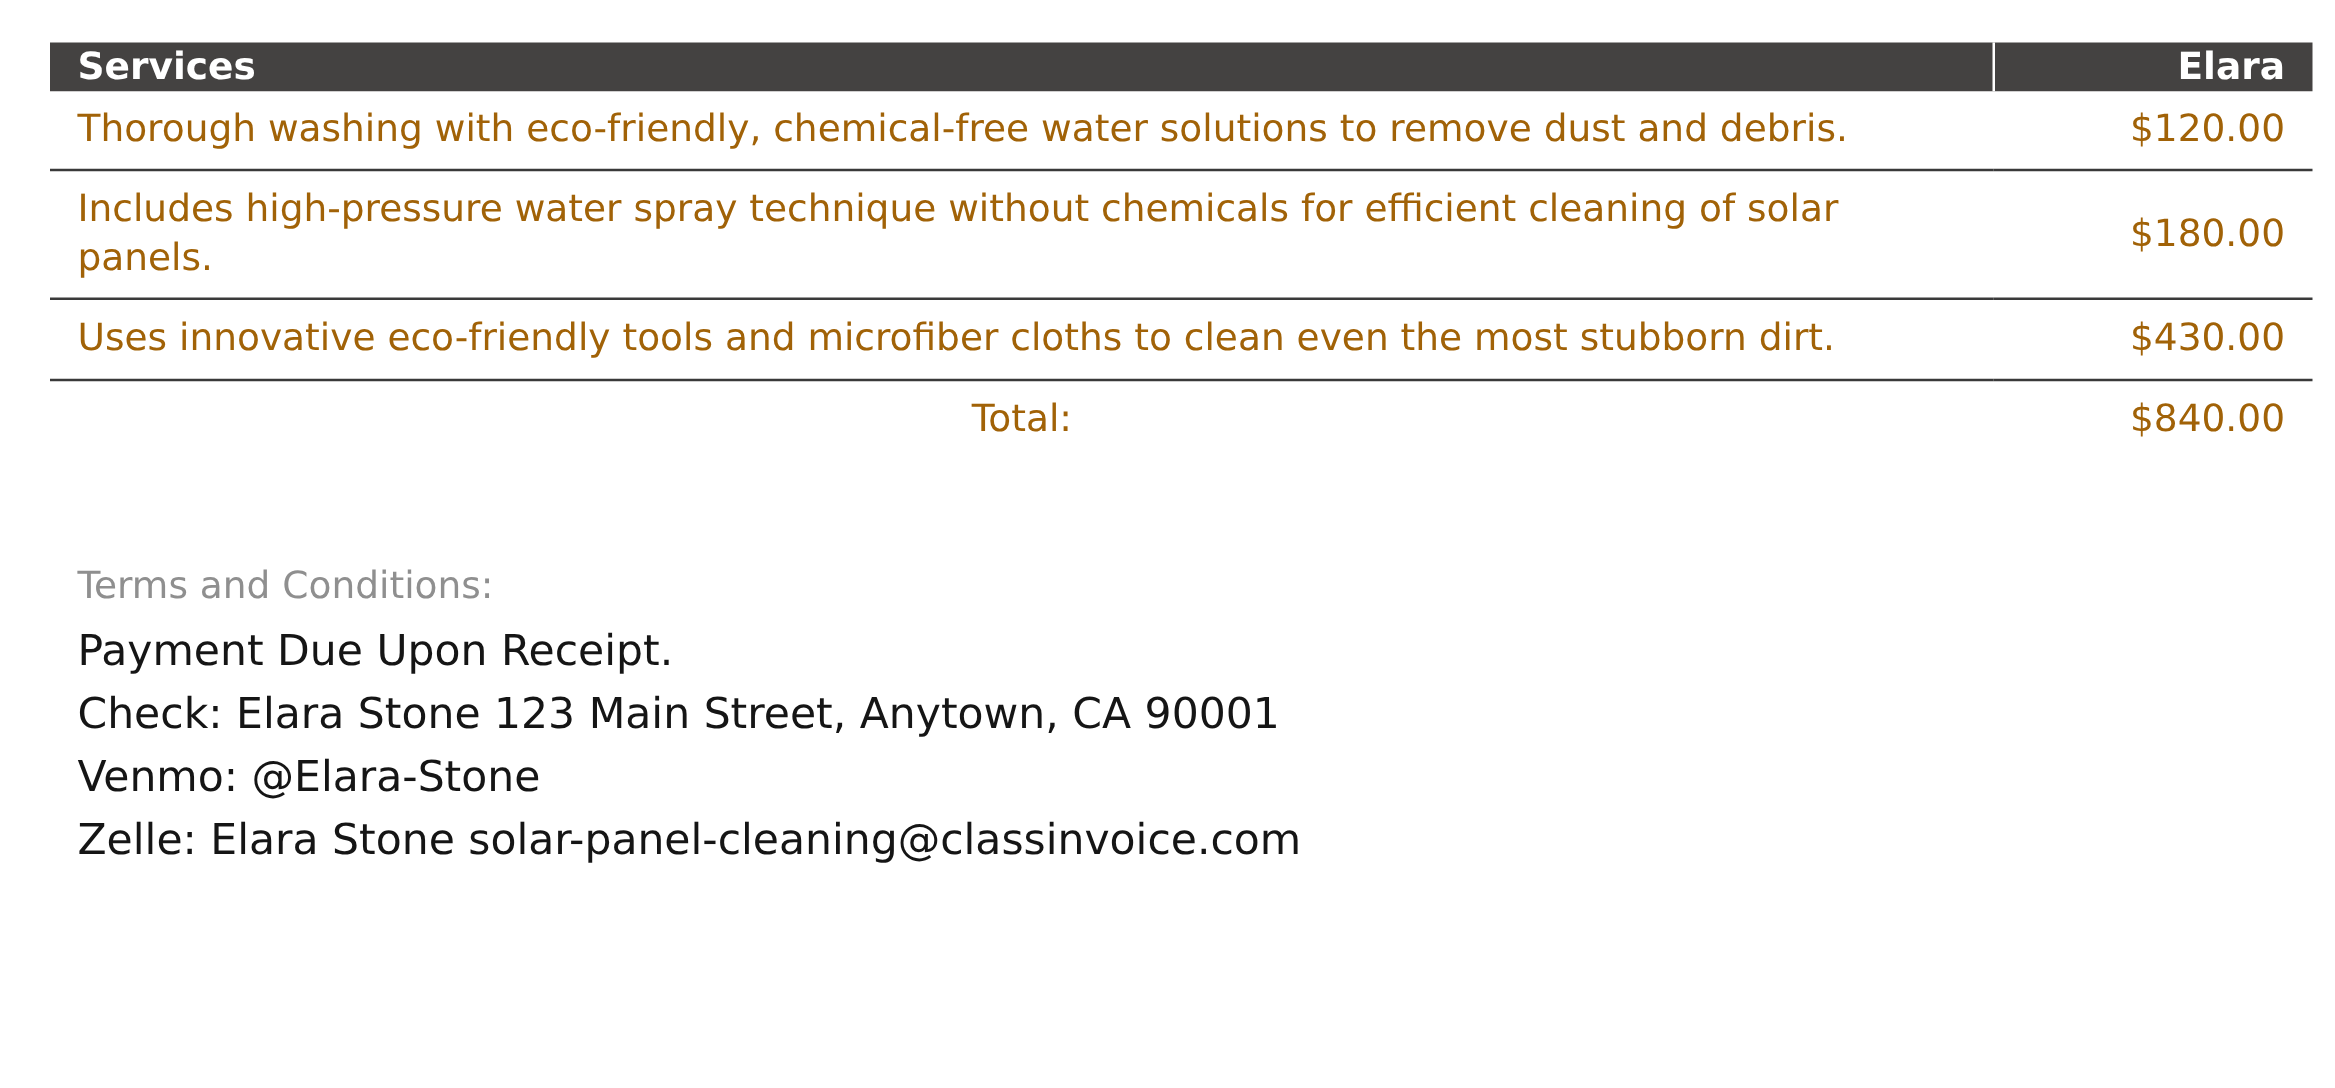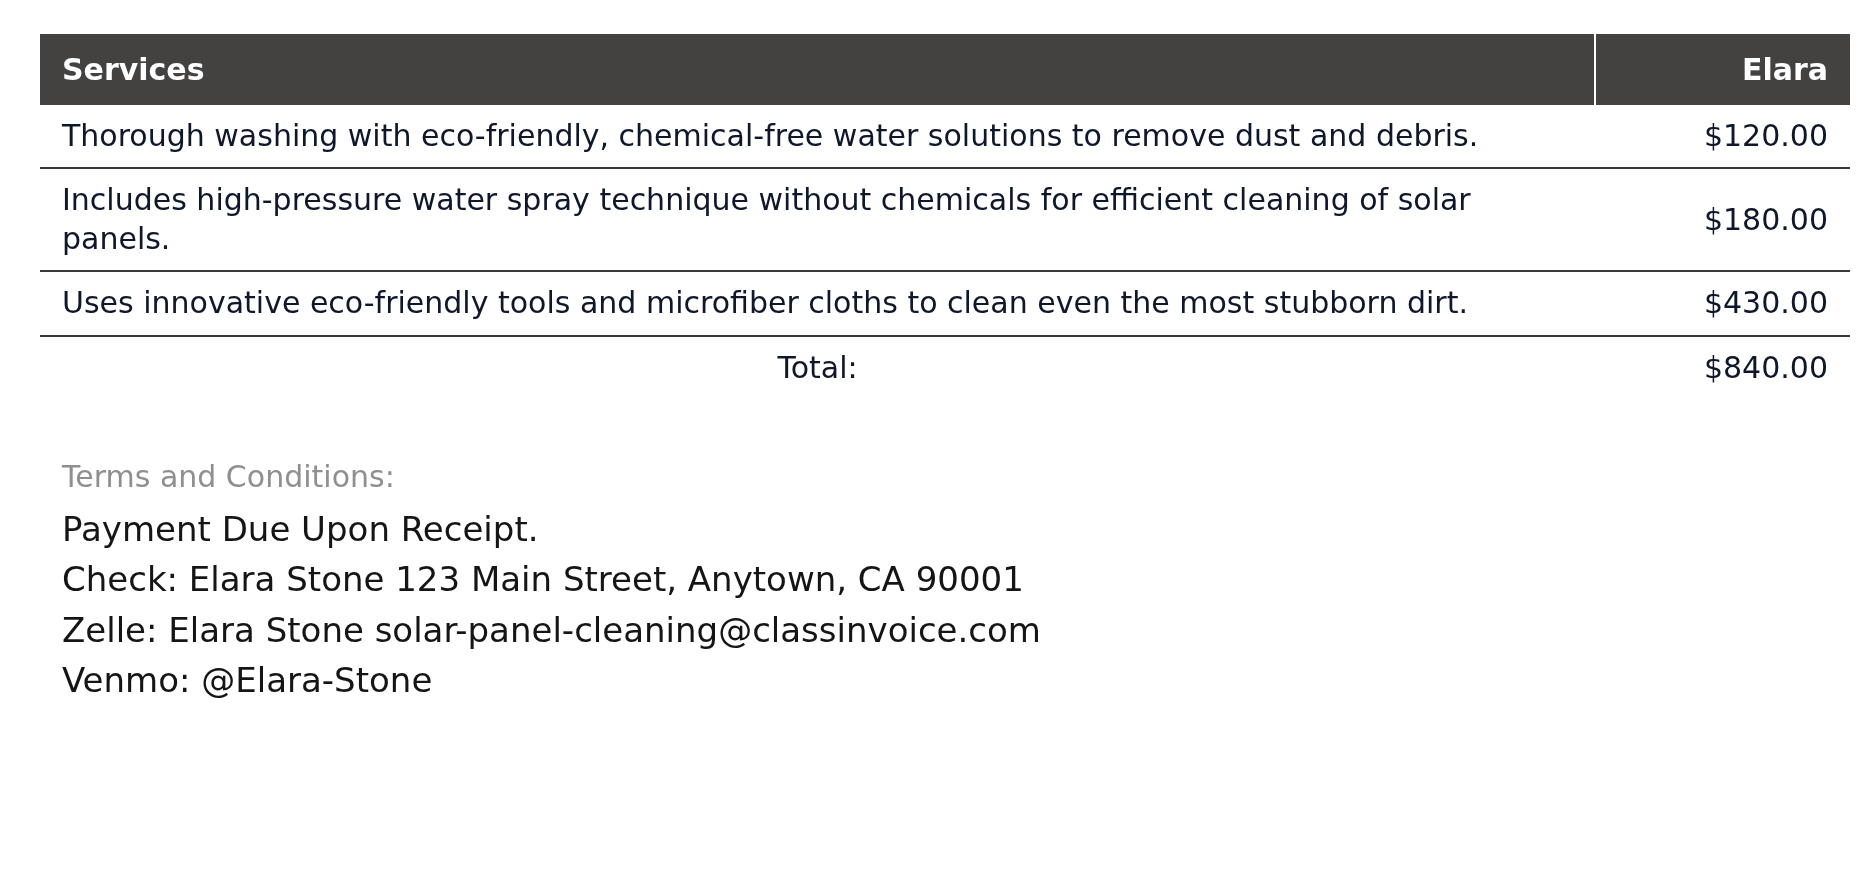--- a/index.html
+++ b/index.html
@@ -27,35 +27,35 @@
     width: 1810px;
     border-collapse: collapse;
     table-layout: fixed;
     margin: 0 auto;
   }
   .services-table thead th {
     background: #444241;
     color: #ffffff;
     font-size: 30px;
     font-weight: bold;
-    padding: 18px 22px;
+    padding: 2px 22px;
     vertical-align: middle;
   }
   .th-services {
     text-align: left;
     border-right: 2px solid #ffffff;
   }
   .th-price {
     text-align: right;
     width: 210px;
   }
   .services-table tbody td {
     font-size: 30px;
     font-weight: 400;
-    color: #0f172a;
+    color: #a16207;
     border-bottom: 2px solid #3a3a3a;
     padding: 12px 22px 12px 22px;
     line-height: 1.28;
     vertical-align: middle;
   }
   .td-desc {
     text-align: left;
   }
   .td-price {
     text-align: right;
@@ -67,21 +67,21 @@
     padding-bottom: 6px;
     font-weight: bold;
     font-size: 31px;
   }
   .total-label {
     text-align: center;
   }
 
   
   .terms {
-    margin: 60px 0 0 22px;
+    margin: 84px 0 0 22px;
   }
   .terms-title {
     font-size: 30px;
     color: #8f8f8f;
     margin-bottom: 10px;
   }
   .terms-line {
     font-size: 34px;
     color: #151515;
     line-height: 1.48;
@@ -117,17 +117,17 @@
         <td class="total-label">Total:</td>
         <td class="td-price">$840.00</td>
       </tr>
     </tbody>
   </table>
 
   <div class="terms">
     <div class="terms-title">Terms and Conditions:</div>
     <div class="terms-line">Payment Due Upon Receipt.</div>
     <div class="terms-line">Check: Elara Stone 123 Main Street, Anytown, CA 90001</div>
+    <div class="terms-line">Venmo: @Elara-Stone</div>
     <div class="terms-line">Zelle: Elara Stone solar-panel-cleaning@classinvoice.com</div>
-    <div class="terms-line">Venmo: @Elara-Stone</div>
   </div>
 
 </div>
 
 </body></html>

